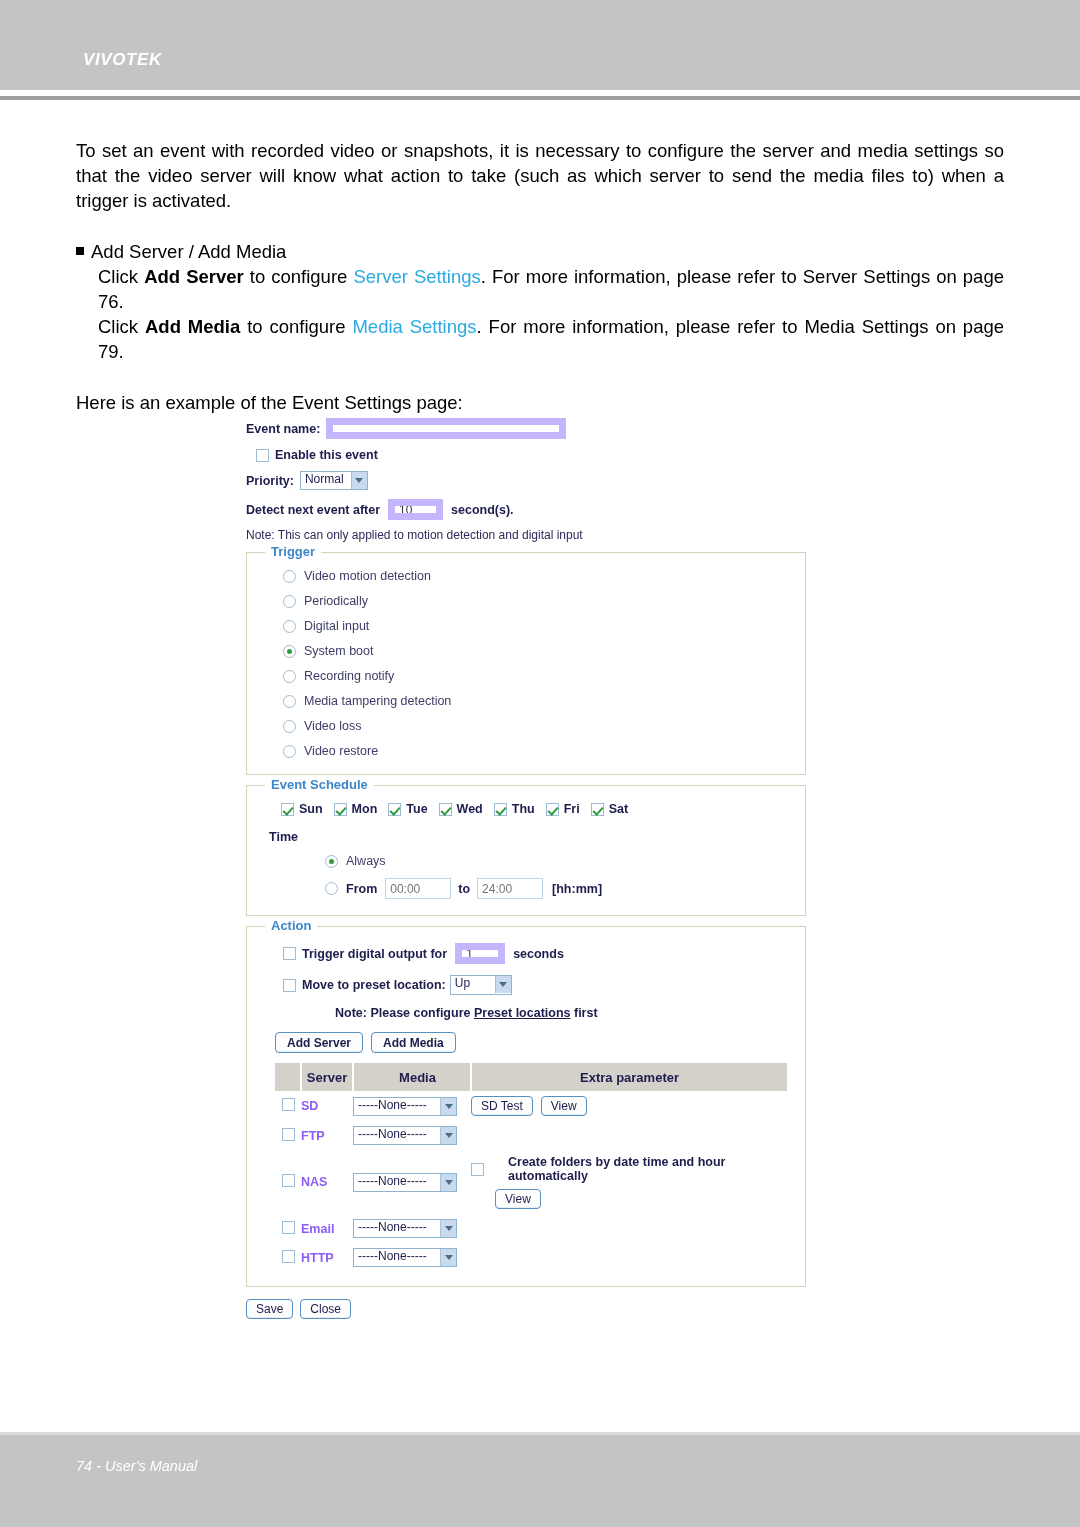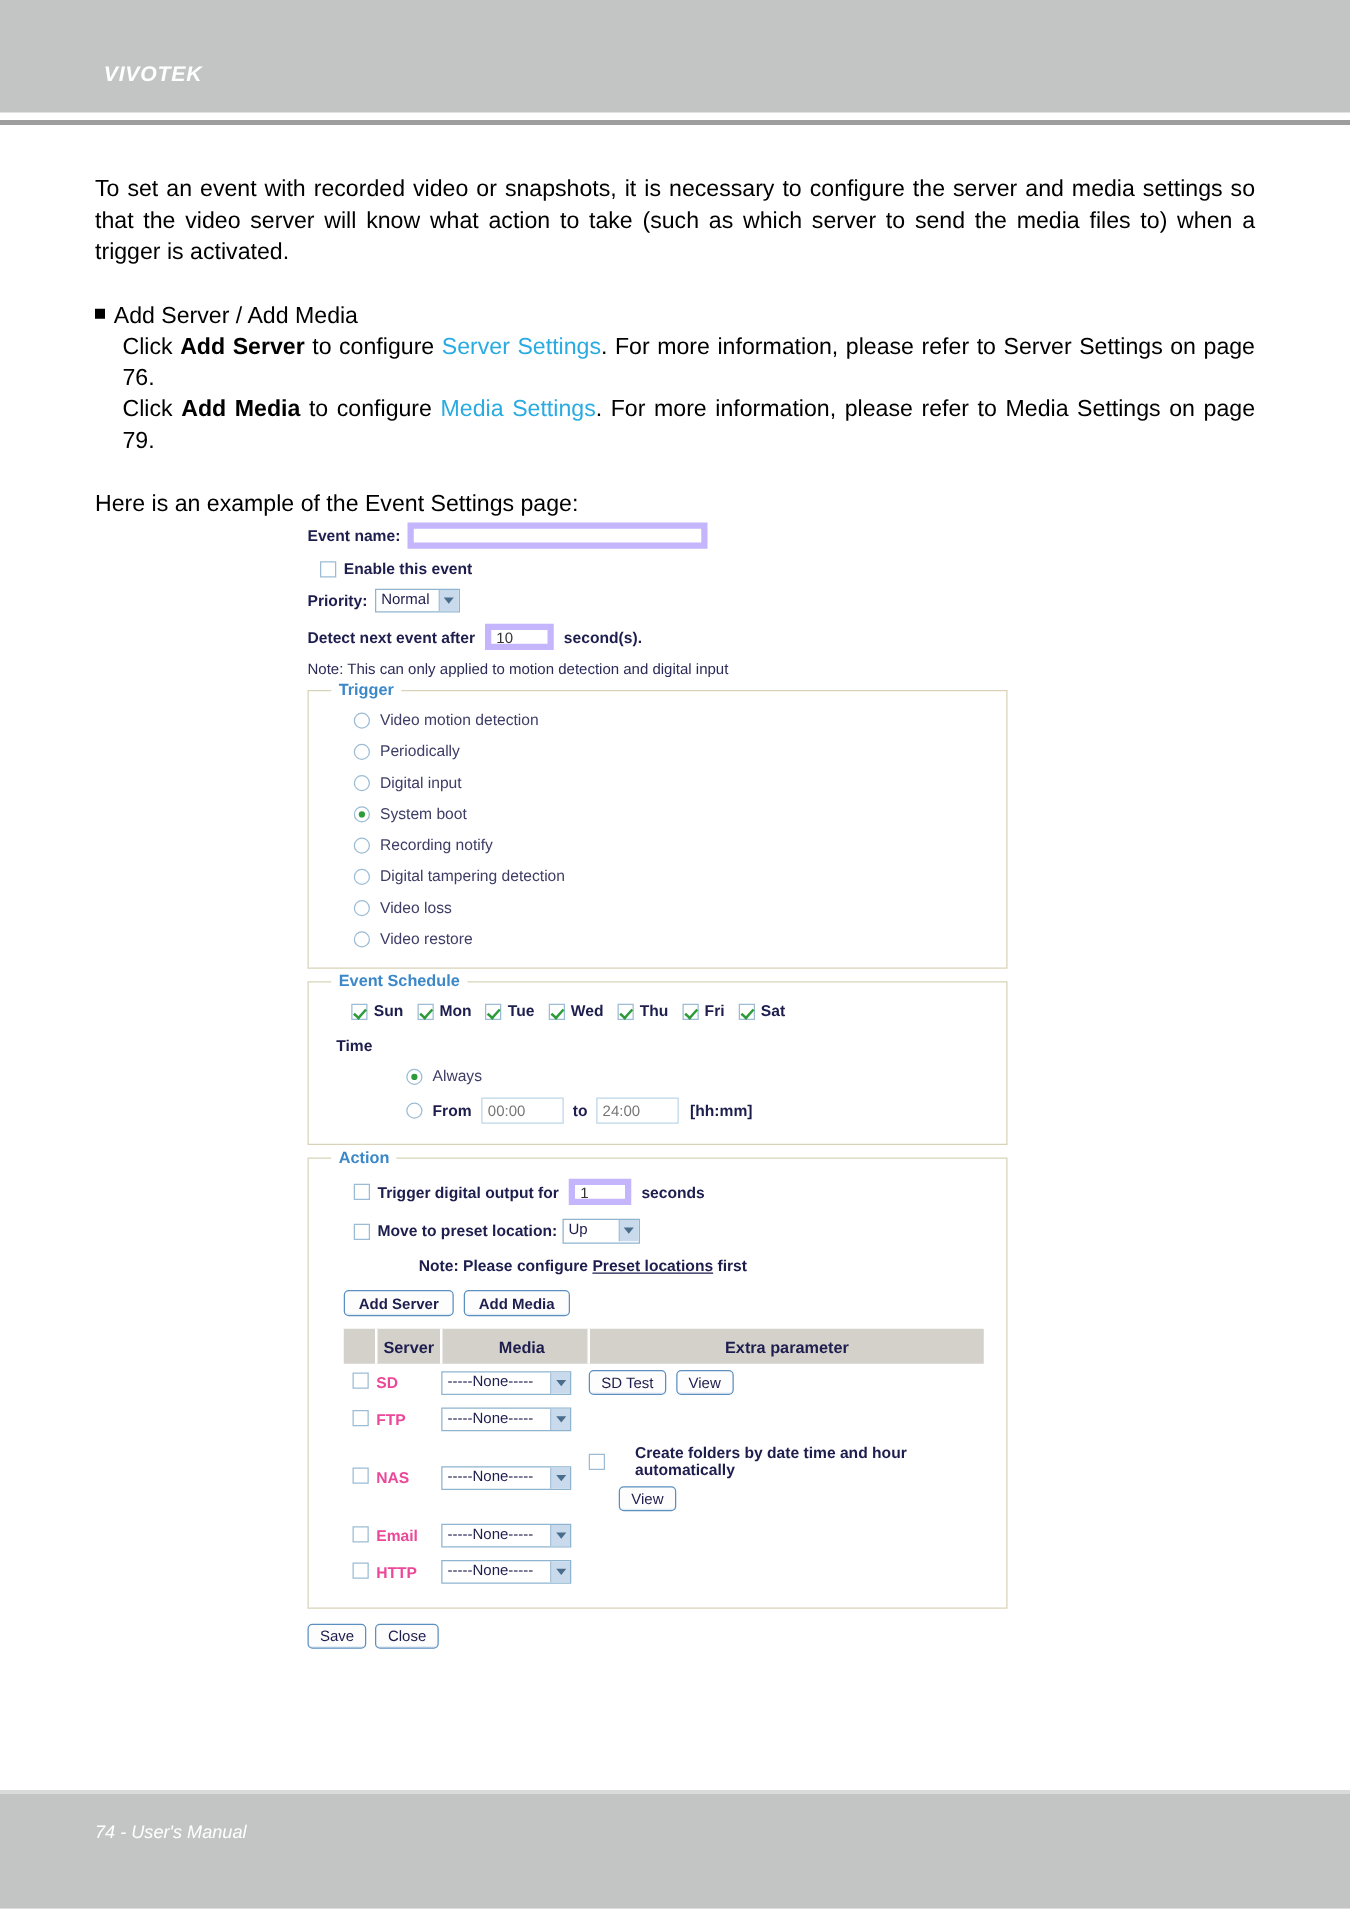--- a/index.html
+++ b/index.html
@@ -71,21 +71,21 @@
 
   
   .shot {
     position:absolute; left:246px; top:418px; width:560px;
     font-size:12px; color:#2b2b5a;
   }
   .row { display:flex; align-items:center; }
   .lbl { color:#1d1d4e; font-weight:bold; font-size:12.5px; }
 
   .txtinput {
-    border:5px solid #c4b5fd; background:#fff; height:21px;
+    border:7px solid #c4b5fd; background:#fff; height:21px;
     font-size:12px; padding:0 4px; color:#333;
     font-family:"Liberation Sans", sans-serif;
   }
   .txtinput.grey { border:1px solid #bcd6e8; color:#b4b4b4; }
 
   .r-eventname { margin-bottom:9px; }
   .r-eventname .txtinput { width:240px; margin-left:6px; }
 
   .r-enable { margin-bottom:9px; margin-left:10px; }
   .r-priority { margin-bottom:9px; }
@@ -184,21 +184,21 @@
     border-collapse:collapse; width:512px; margin-left:14px;
     font-size:12.5px;
   }
   table.act-tbl thead th {
     background:#d4d1cb; color:#1d1d4e; font-weight:bold;
     height:28px; border-right:2px solid #ffffff; font-size:13px;
   }
   table.act-tbl thead th:last-child { border-right:none; }
   table.act-tbl td { padding:5px 0; vertical-align:middle; }
   .cell-chk { width:26px; text-align:center; }
-  .cell-name { width:52px; font-weight:bold; color:#ec4899; font-size:12.5px; }
+  .cell-name { width:52px; font-weight:bold; color:#8b5cf6; font-size:12.5px; }
   .cell-media { width:118px; }
   .cell-extra { }
   .extra-inline { display:flex; align-items:center; gap:8px; }
   .nas-extra-line { display:flex; align-items:center; margin-bottom:6px;gap:18px; }
   .nas-extra-line .cb-label { font-weight:bold; }
 
   .save-row { display:flex; gap:7px; margin-top:12px; margin-left:0; }
 </style>
 </head>
 <body>
@@ -276,21 +276,21 @@
     <div class="trig-item">
       <span class="rb on"></span>
       <span class="rb-label">System boot</span>
     </div>
     <div class="trig-item">
       <span class="rb"></span>
       <span class="rb-label">Recording notify</span>
     </div>
     <div class="trig-item">
       <span class="rb"></span>
-      <span class="rb-label">Digital tampering detection</span>
+      <span class="rb-label">Media tampering detection</span>
     </div>
     <div class="trig-item">
       <span class="rb"></span>
       <span class="rb-label">Video loss</span>
     </div>
     <div class="trig-item">
       <span class="rb"></span>
       <span class="rb-label">Video restore</span>
     </div>
   </div>

